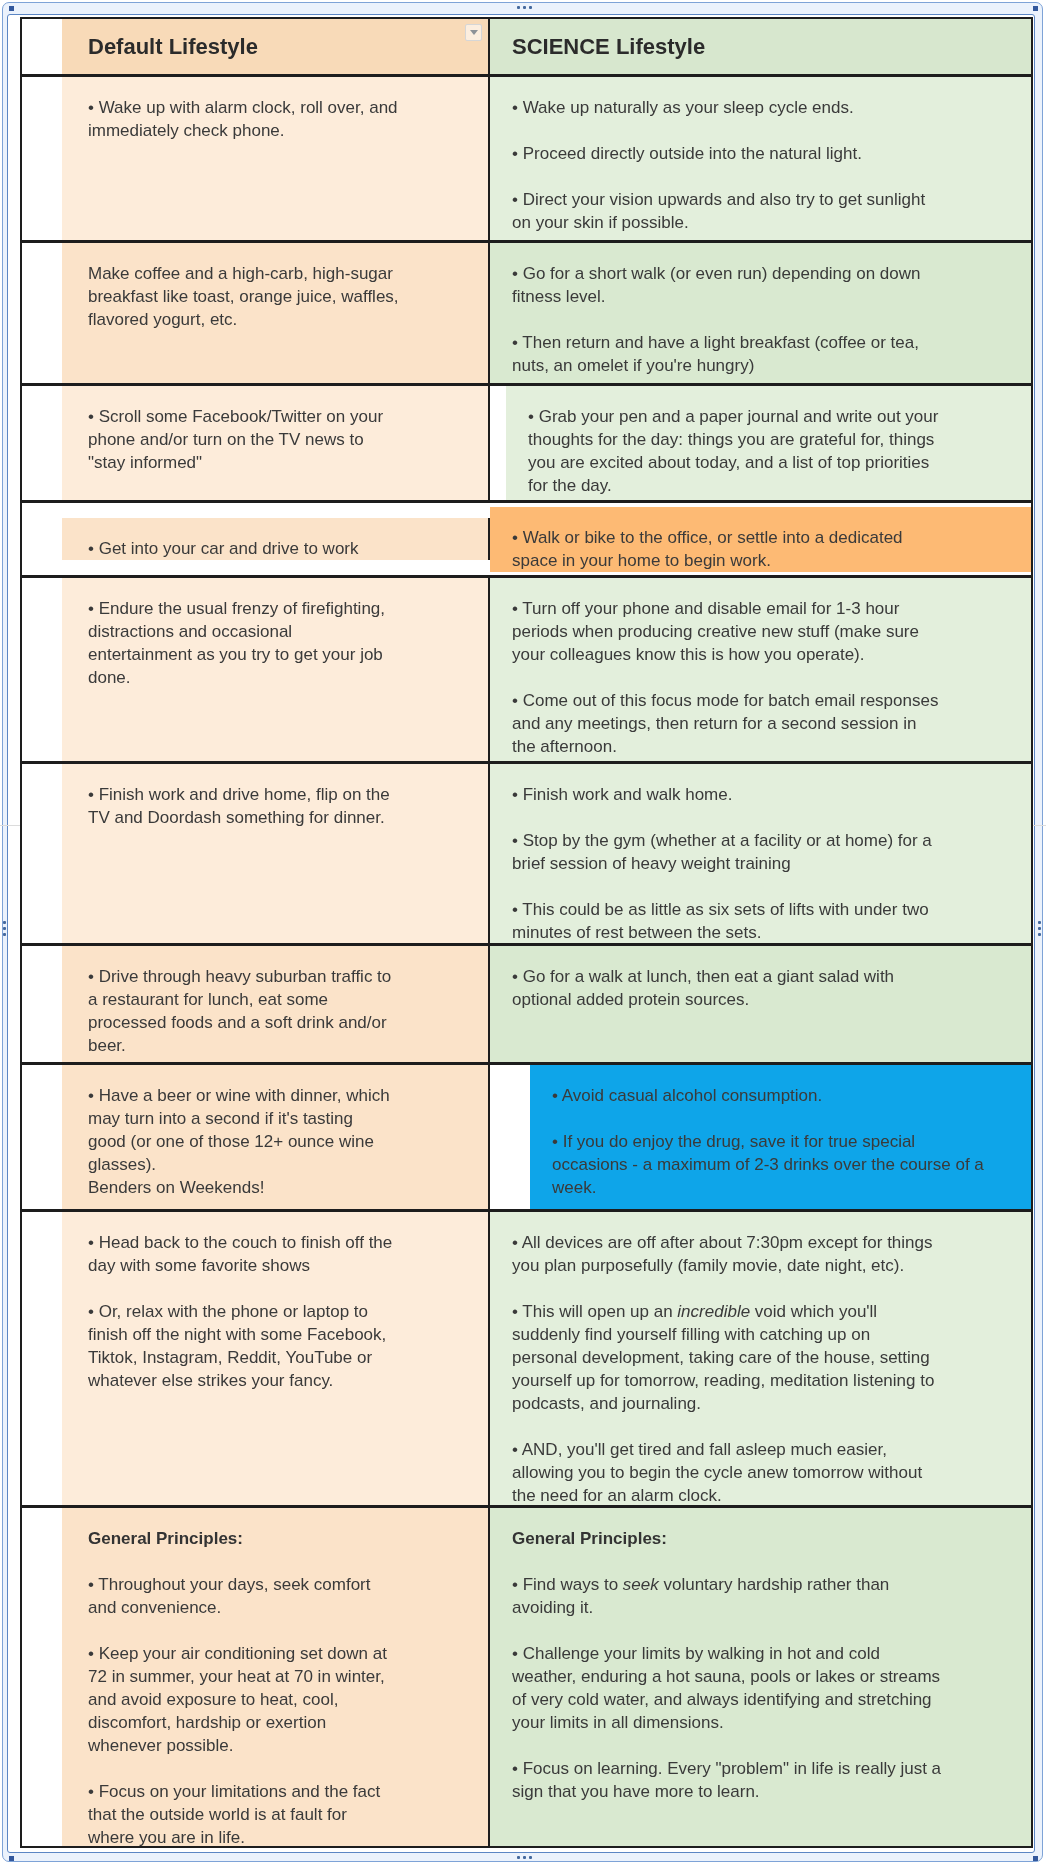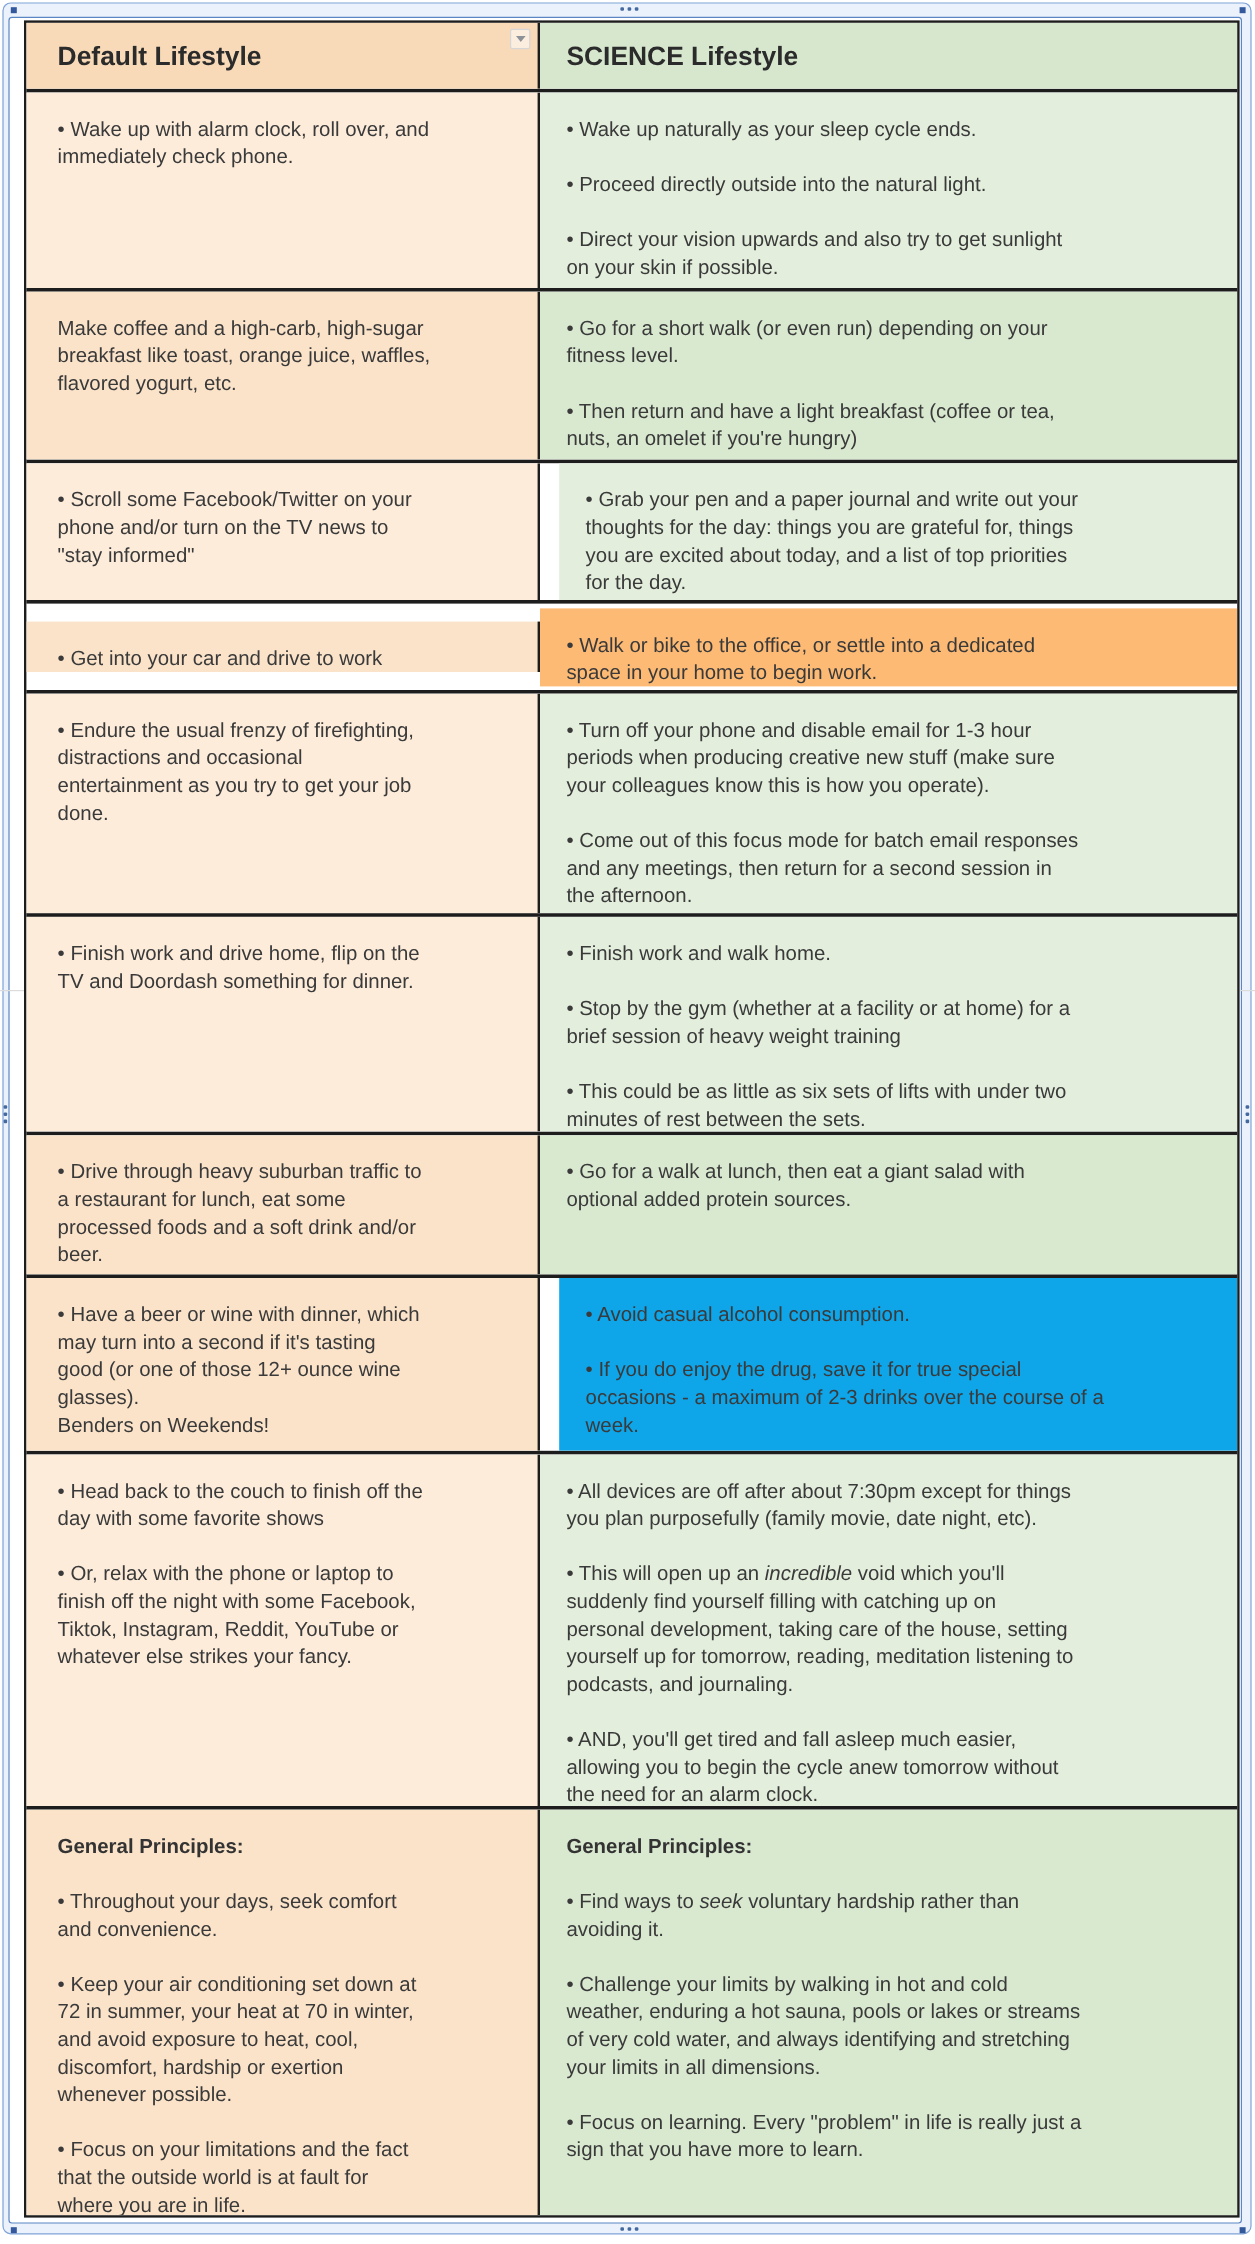--- a/index.html
+++ b/index.html
@@ -19,21 +19,21 @@
   .drag-handle i{display:block;width:3px;height:3px;background:#44699e;border-radius:1px;}
   .handle-top{left:517px;top:6px;} .handle-bottom{left:517px;top:1856px;}
   .handle-left{left:3px;top:921px;} .handle-right{left:1038px;top:921px;}
   .page-line{position:absolute;height:1px;background:#dcdcdc;z-index:3;}
   .page-line.left{left:0;top:825px;width:20px;}
   .page-line.right{left:1032px;top:825px;width:14px;}
 
   
   .doc-table{position:absolute;left:20px;top:17px;width:1013px;height:1831px;box-sizing:border-box;
              border:2px solid #1d1d1d;background:#ffffff;z-index:5;display:flex;flex-direction:column;}
-  .t-row{display:flex;flex:0 0 auto;box-sizing:border-box;border-bottom:3px solid #1d1d1d;overflow:hidden;}
+  .t-row{display:flex;flex:0 0 auto;box-sizing:border-box;border-bottom:3px solid #1d1d1d;overflow:hidden;padding-left:40px;}
   .t-row:last-child{border-bottom:none;}
   .cell{box-sizing:border-box;overflow:hidden;color:#3a3a3a;font-size:17px;line-height:23px;}
   .cell-left{flex:0 0 428px;border-right:2px solid #1d1d1d;padding:19px 14px 0 26px;}
   .cell-right{flex:1 1 auto;padding:19px 16px 0 22px;}
   .cell p{margin:0 0 23px 0;white-space:pre-line;}
   .cell p:last-child{margin-bottom:0;}
   .cell strong{font-weight:700;color:#333333;}
   .header-row .cell{display:flex;align-items:center;font-size:22px;font-weight:700;color:#2b2b2b;padding-top:0;}
   .header-row .cell-left{position:relative;}
   .dropdown-btn{position:absolute;right:6px;top:5px;width:15px;height:15px;border:1px solid #d6d6d6;
@@ -104,21 +104,21 @@
           </div>
     </div>
 
     <div class="t-row" style="flex-basis: 143px;">
       <div class="cell cell-left" style="background: rgb(251, 227, 201);">
             <p>Make coffee and a high-carb, high-sugar
 breakfast like toast, orange juice, waffles,
 flavored yogurt, etc.</p>
           </div>
       <div class="cell cell-right" style="background: rgb(217, 233, 208);">
-            <p>• Go for a short walk (or even run) depending on your
+            <p>• Go for a short walk (or even run) depending on down
 fitness level.</p>
             <p>• Then return and have a light breakfast (coffee or tea,
 nuts, an omelet if you're hungry)</p>
           </div>
     </div>
 
     <div class="t-row" style="flex-basis: 117px; gap: 16px;">
       <div class="cell cell-left" style="background: rgb(253, 236, 218);">
             <p>• Scroll some Facebook/Twitter on your
 phone and/or turn on the TV news to
@@ -179,21 +179,21 @@
 a restaurant for lunch, eat some
 processed foods and a soft drink and/or
 beer.</p>
           </div>
       <div class="cell cell-right" style="background: rgb(217, 233, 208);">
             <p>• Go for a walk at lunch, then eat a giant salad with
 optional added protein sources.</p>
           </div>
     </div>
 
-    <div class="t-row" style="flex-basis: 147px;">
+    <div class="t-row" style="flex-basis: 147px; gap: 24px;">
       <div class="cell cell-left" style="background: rgb(251, 227, 201);">
             <p>• Have a beer or wine with dinner, which
 may turn into a second if it's tasting
 good (or one of those 12+ ounce wine
 glasses).
 Benders on Weekends!</p>
           </div>
       <div class="cell cell-right" style="background: #0ea5e9; margin-left: 16px;">
             <p>• Avoid casual alcohol consumption.</p>
             <p>• If you do enjoy the drug, save it for true special

